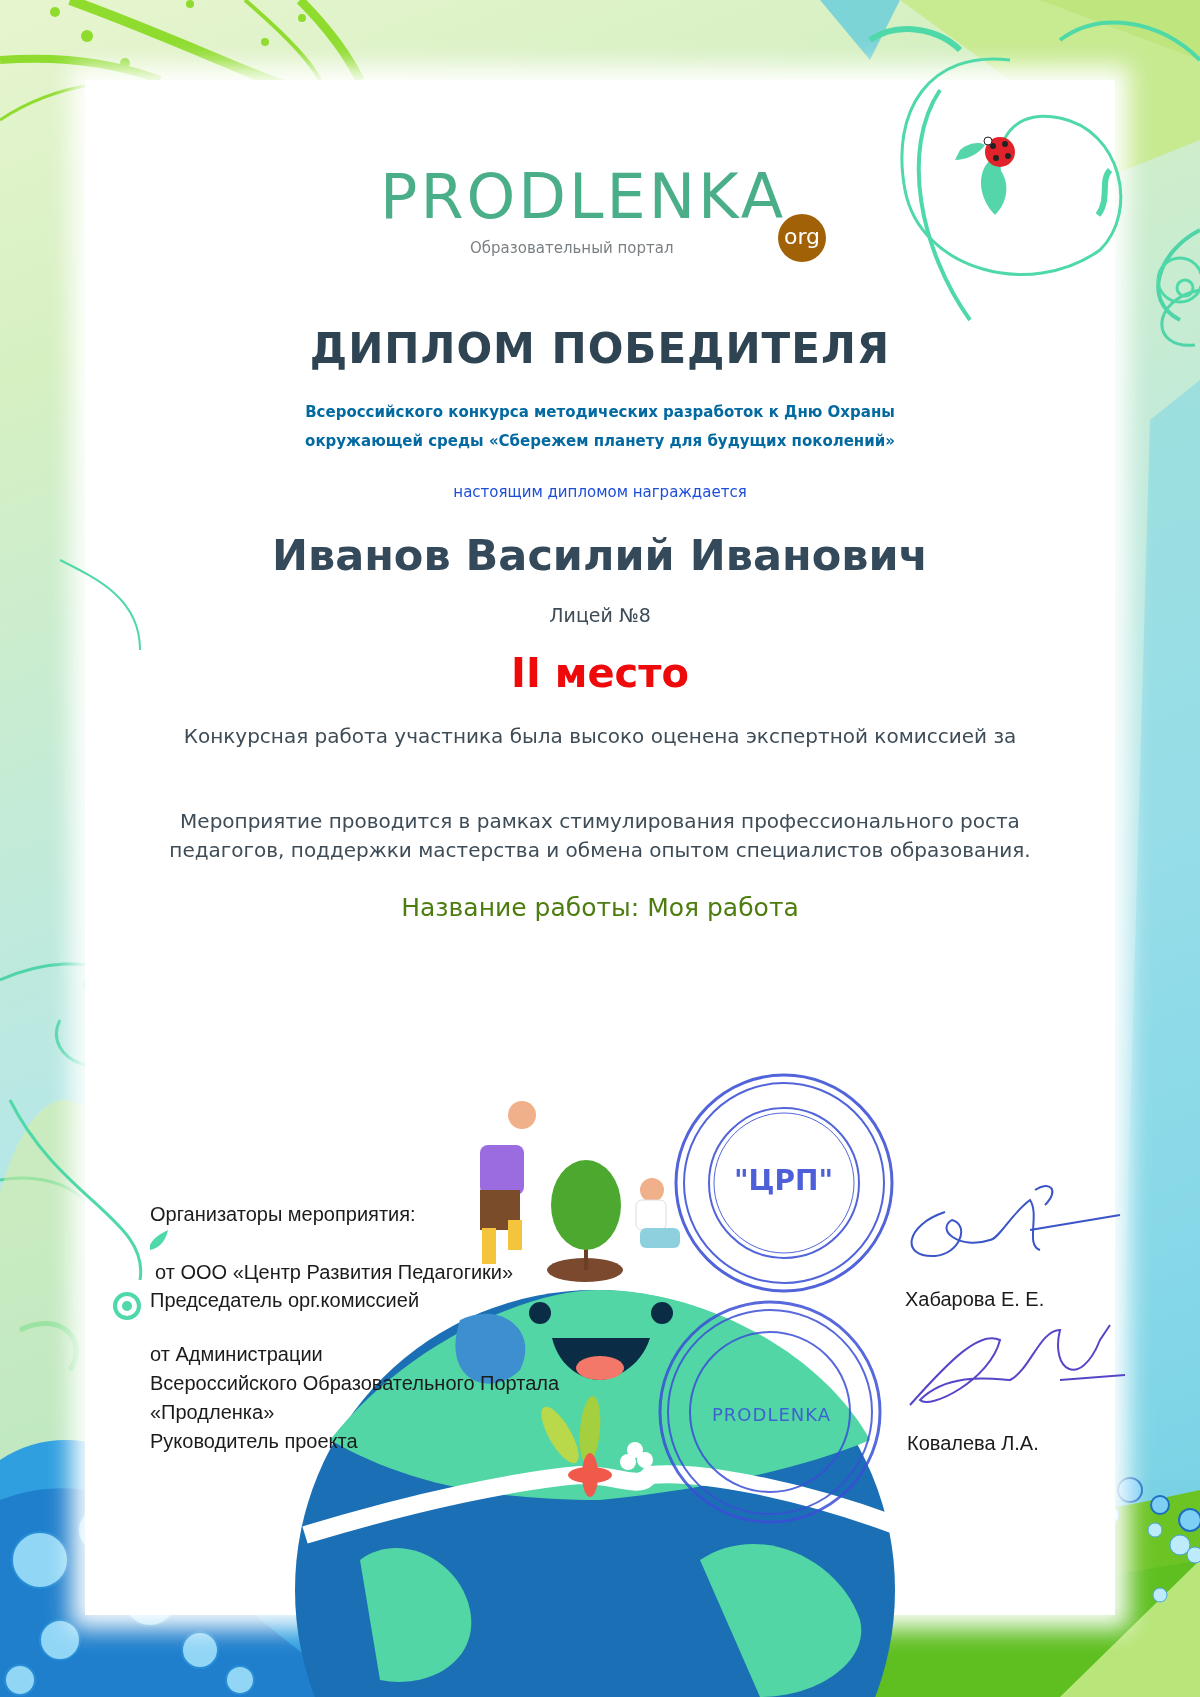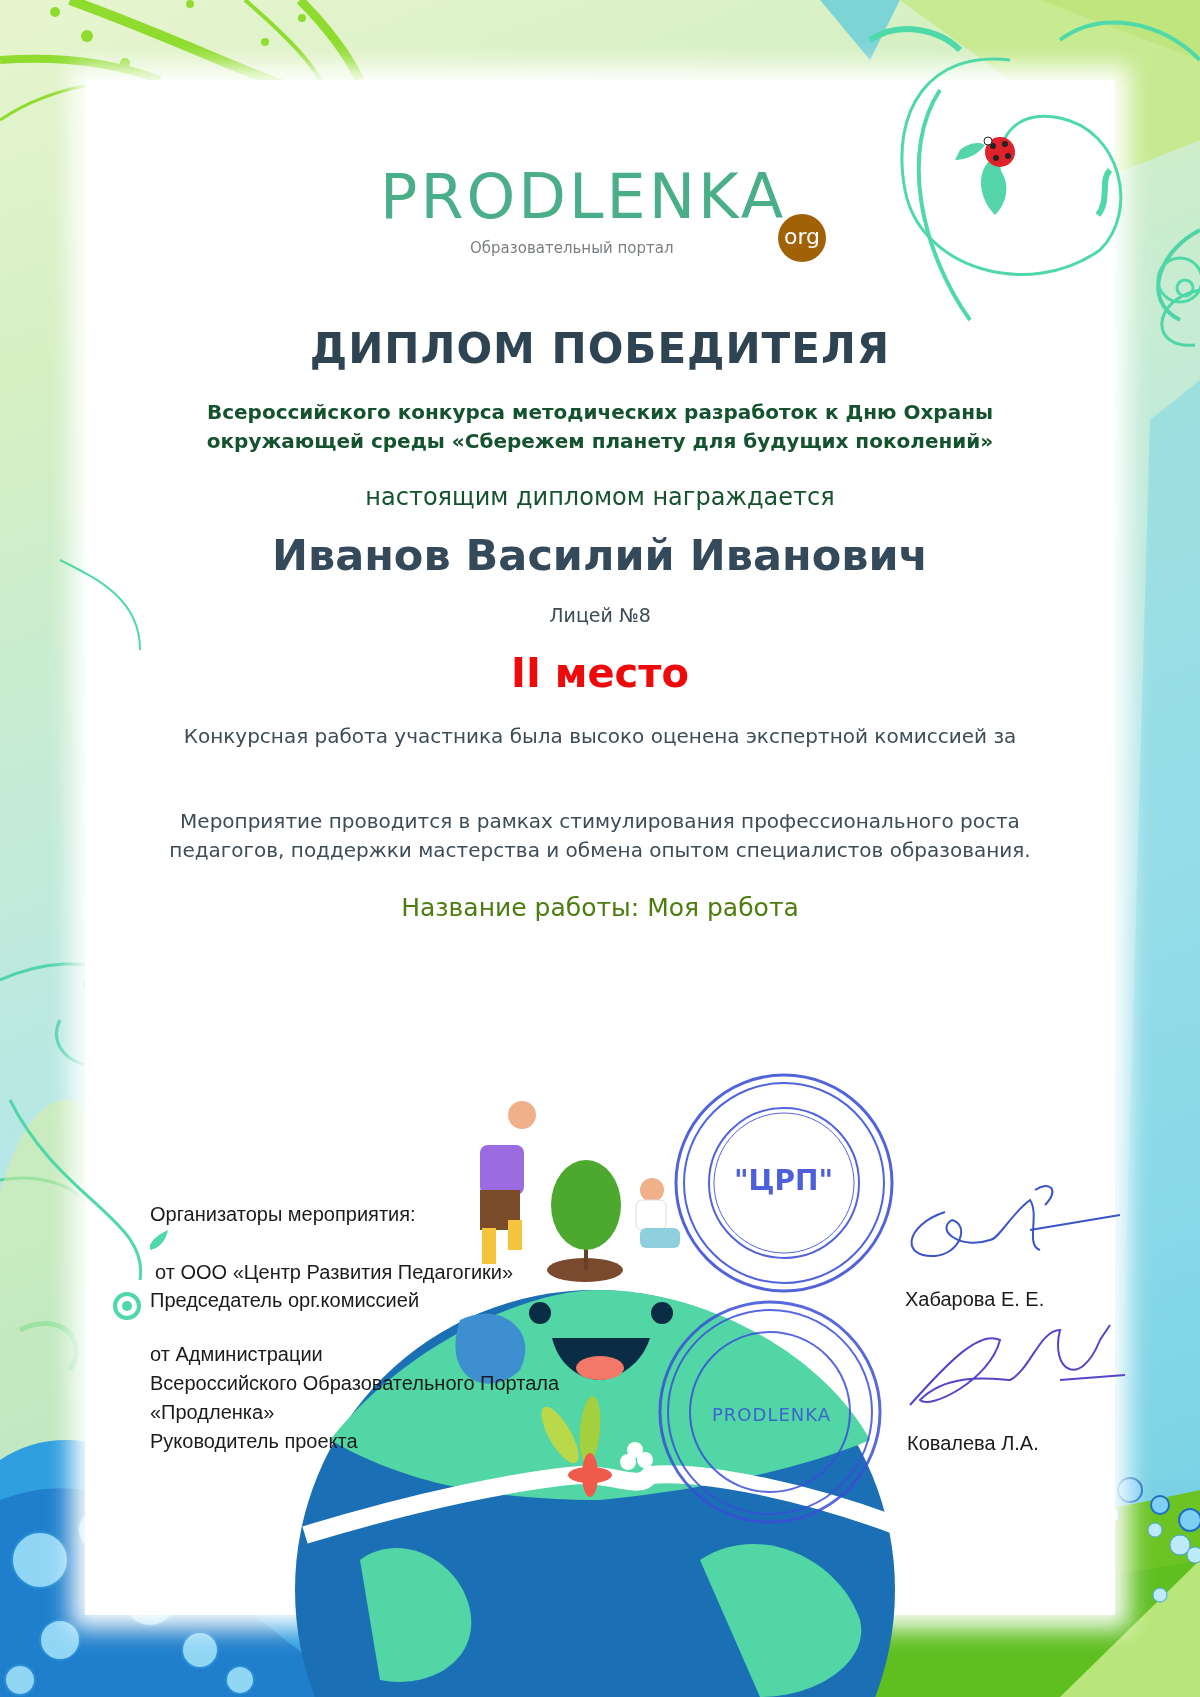--- a/index.html
+++ b/index.html
@@ -16,22 +16,22 @@
 
   .logo { position:absolute; left:380px; top:160px; width:460px; height:100px; }
   .logo-word { position:absolute; left:0; top:0; font-family:"DejaVu Sans", sans-serif;
                font-size:62px; letter-spacing:3px; color:#4aae89; font-weight:normal; line-height:70px; }
   .logo-org { position:absolute; left:398px; top:52px; width:48px; height:48px; border-radius:50%;
               background:#a16207; color:#fff; font-size:22px; text-align:center; line-height:46px; }
   .logo-sub { position:absolute; left:90px; top:77px; font-size:15px; color:#7a7f83; }
 
   .center { position:absolute; left:100px; width:1000px; text-align:center; color:#34495a; }
   .title { top:322px; font-size:42px; font-weight:bold; letter-spacing:1px; color:#2f4452; }
-  .contest { top:396px; font-size:20px; font-weight:bold; line-height:29px; color:#14532d; }
-  .awarded { top:481px; font-size:24px; color:#14532d; }
+  .contest { top:396px; font-size:15px; font-weight:bold; line-height:29px; color:#0369a1; }
+  .awarded { top:481px; font-size:15px; color:#1d4ed8; }
   .name { top:528px; font-size:43px; font-weight:bold; color:#34495a; }
   .org { top:602px; font-size:19px; color:#3d4c57; }
   .place { top:648px; font-size:40px; font-weight:bold; color:#ee0a0a; }
   .para { font-size:20px; line-height:29px; color:#3d4c57; }
   .p1 { top:720px; }
   .p2 { top:805px; }
   .workname { top:891px; font-size:25px; color:#4d7c0f; }
   .issue { top:945px; font-size:20px; color:#3d4c57; }
 
   .orgs { position:absolute; left:150px; font-family:"Liberation Sans", sans-serif; font-size:20px; color:#1b1b1b; line-height:29px; }

